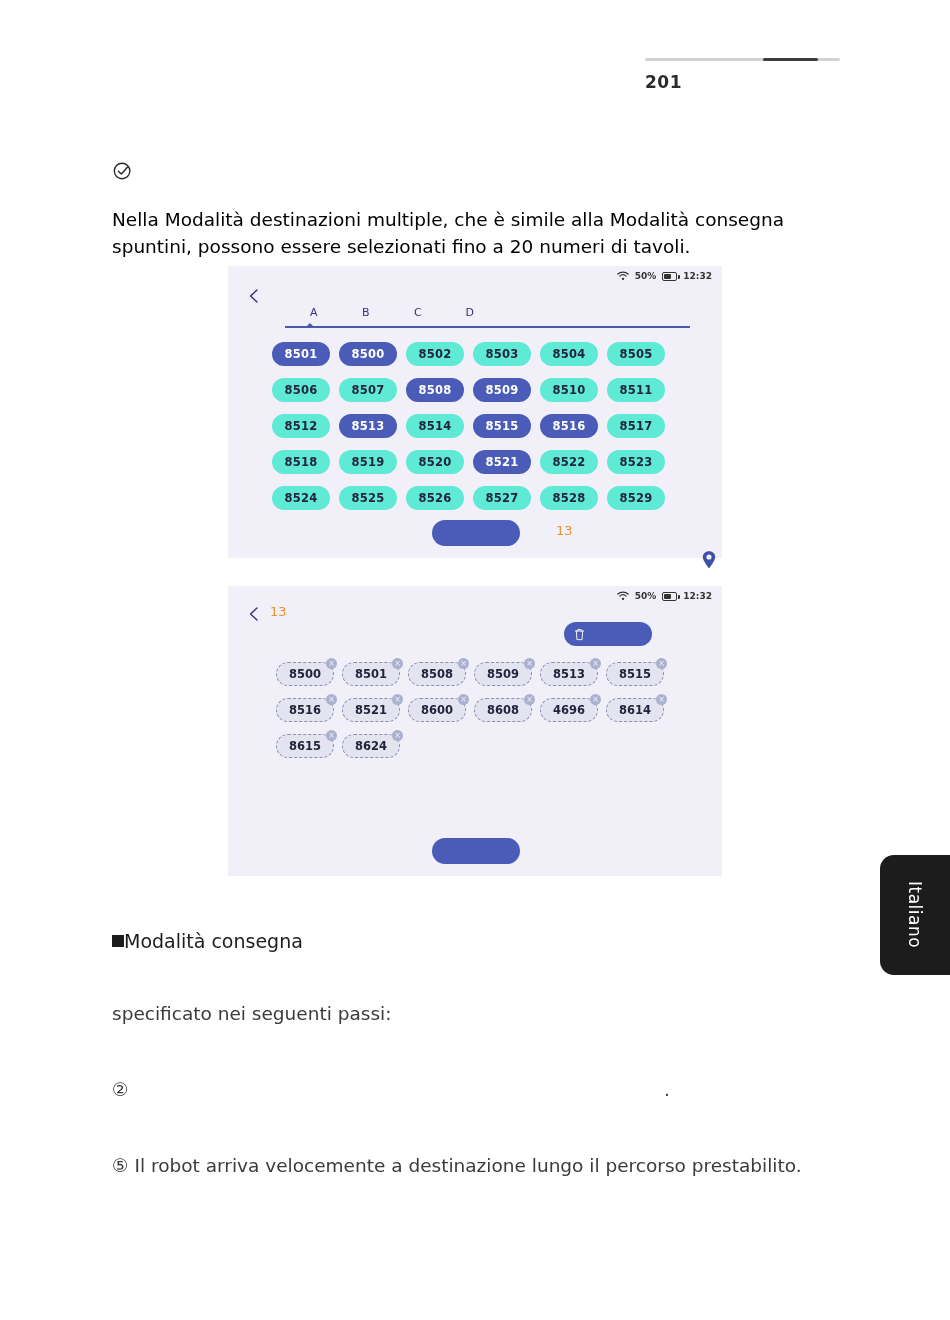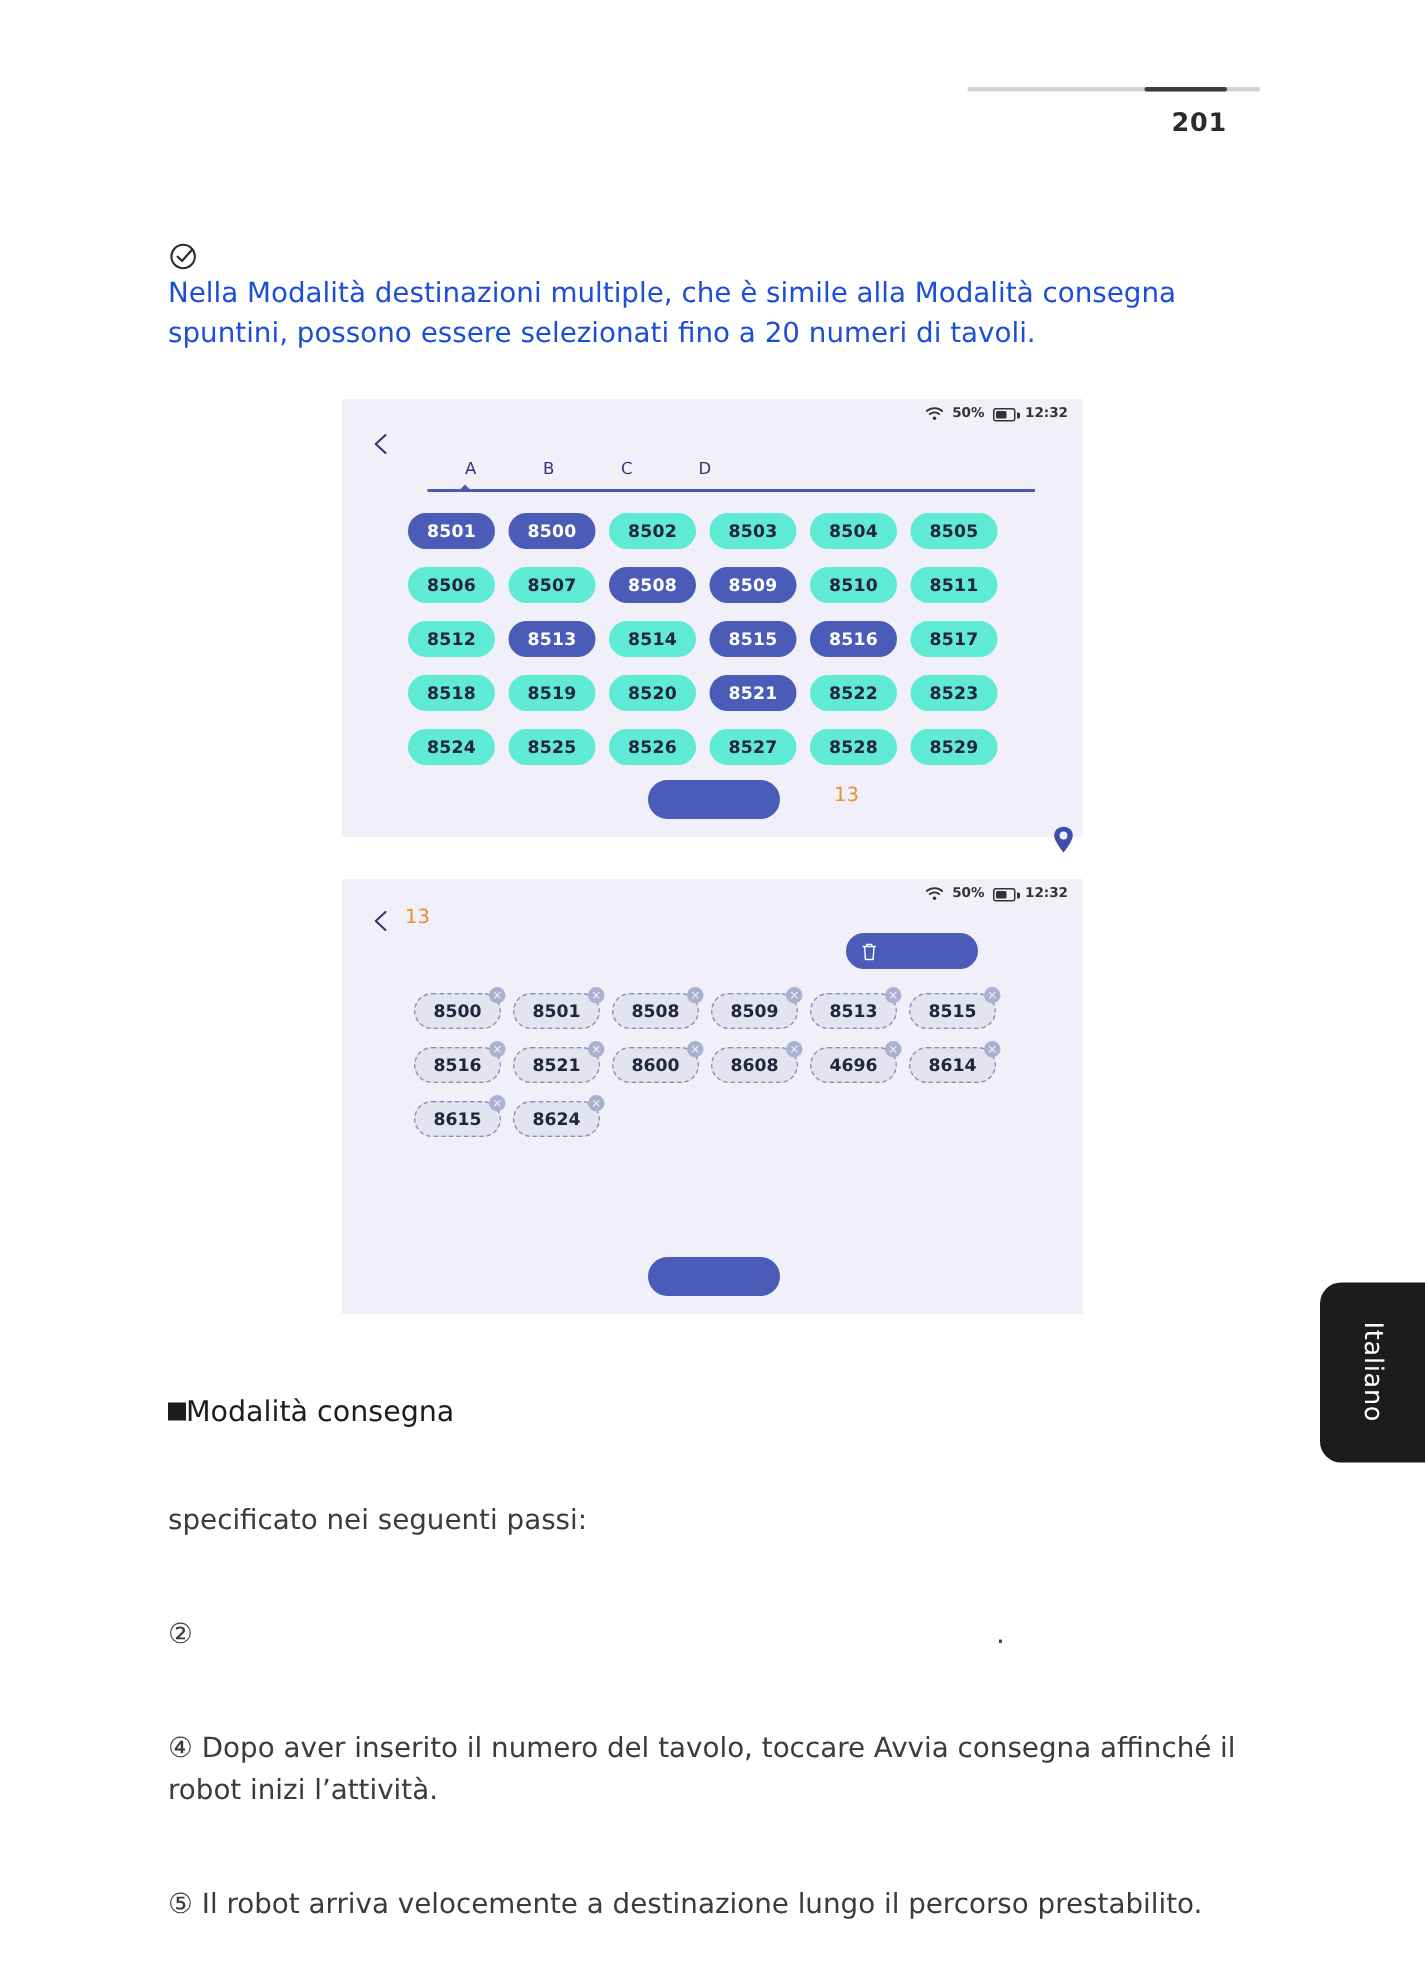--- a/index.html
+++ b/index.html
@@ -8,42 +8,42 @@
     width:950px; height:1320px;
     background:#ffffff;
     font-family:"DejaVu Sans", sans-serif;
     position:relative;
     overflow:hidden;
   }
 
   
   .page-header {
     position:absolute; top:58px; right:110px;
-    width:195px; text-align:right;
+    width:195px; text-align:left;
   }
   .rule-track {
     position:relative; height:3px; width:195px;
     background:#d2d2d2; border-radius:2px;
   }
   .rule-fill {
     position:absolute; right:22px; top:0;
     width:55px; height:3px; background:#3c3c3c; border-radius:2px;
   }
   .page-number {
     margin-top:11px; padding-right:22px;
     font-size:17px; font-weight:bold; color:#2b2b2b;
     letter-spacing:0.5px;
   }
 
   
   .intro { position:absolute; left:112px; top:160px; width:700px; }
   .check-icon { width:22px; height:22px; display:block; }
   .intro-text {
-    margin-top:0;
-    font-size:18.5px; line-height:27px; color:#1d4ed8;
+    margin-top:24px;
+    font-size:18.5px; line-height:27px; color:#000000;
     width:690px;
   }
 
   
   .device {
     position:absolute; left:228px; width:494px;
     background:#f1f0f8;
   }
   #device-one { top:266px; height:292px; }
   #device-two { top:586px; height:290px; }
@@ -370,20 +370,19 @@
   <div class="section-title">
     <span class="sq"></span>
     <span>Modalità consegna</span>
   </div>
   <div class="steps">
     <div class="step">specificato nei seguenti passi:</div>
     <div class="step">
       <span>②</span>
       <span class="stray-dot">.</span>
     </div>
-    <div class="step">④ Dopo aver inserito il numero del tavolo, toccare Avvia consegna affinché il robot inizi l’attività.</div>
     <div class="step">⑤ Il robot arriva velocemente a destinazione lungo il percorso prestabilito.</div>
   </div>
 </div>
 
 <div class="side-tab">
   <span>Italiano</span>
 </div>
 
 </body></html>

